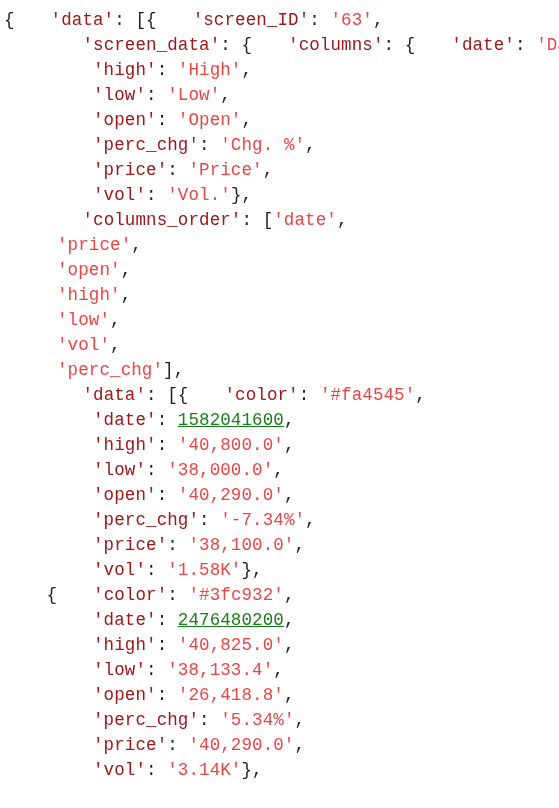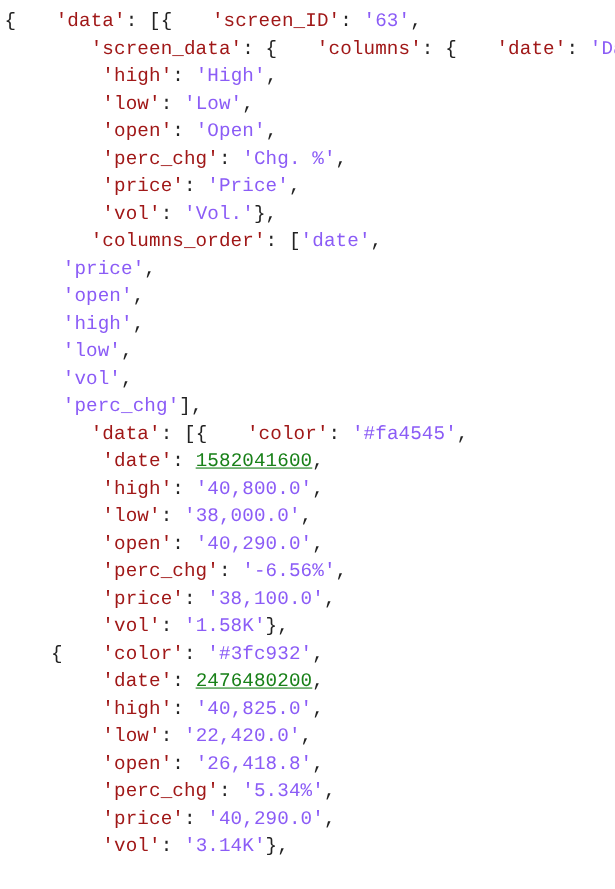--- a/index.html
+++ b/index.html
@@ -14,21 +14,21 @@
     margin: 0;
     padding: 8px 4px 4px 4px;
     font-family: Consolas, "Courier New", monospace;
     font-size: 17.5px;
     line-height: 25px;
     white-space: pre;
     color: #222;
     letter-spacing: 0.1px;
   }
   .key   { color: #a01818; margin-left: 36px; }
-  .str   { color: #8b5cf6; }   
+  .str   { color: #ef4444; }   
   .num   { color: #188018; text-decoration: underline; }   
   .punct { color: #222; }
 </style>
 </head>
 <body>
 
 <pre id="code"><span><span class="punct">{</span><span class="key">'data'</span><span class="punct">: [{</span><span class="key">'screen_ID'</span><span class="punct">: </span><span class="str">'63'</span><span class="punct">,</span></span>
 <span>    <span class="key">'screen_data'</span><span class="punct">: {</span><span class="key">'columns'</span><span class="punct">: {</span><span class="key">'date'</span><span class="punct">: </span><span class="str">'Date'</span><span class="punct">,</span></span>
 <span>     <span class="key">'high'</span><span class="punct">: </span><span class="str">'High'</span><span class="punct">,</span></span>
 <span>     <span class="key">'low'</span><span class="punct">: </span><span class="str">'Low'</span><span class="punct">,</span></span>
@@ -41,23 +41,23 @@
 <span>     <span class="str">'open'</span><span class="punct">,</span></span>
 <span>     <span class="str">'high'</span><span class="punct">,</span></span>
 <span>     <span class="str">'low'</span><span class="punct">,</span></span>
 <span>     <span class="str">'vol'</span><span class="punct">,</span></span>
 <span>     <span class="str">'perc_chg'</span><span class="punct">],</span></span>
 <span>    <span class="key">'data'</span><span class="punct">: [{</span><span class="key">'color'</span><span class="punct">: </span><span class="str">'#fa4545'</span><span class="punct">,</span></span>
 <span>     <span class="key">'date'</span><span class="punct">: </span><span class="num">1582041600</span><span class="punct">,</span></span>
 <span>     <span class="key">'high'</span><span class="punct">: </span><span class="str">'40,800.0'</span><span class="punct">,</span></span>
 <span>     <span class="key">'low'</span><span class="punct">: </span><span class="str">'38,000.0'</span><span class="punct">,</span></span>
 <span>     <span class="key">'open'</span><span class="punct">: </span><span class="str">'40,290.0'</span><span class="punct">,</span></span>
-<span>     <span class="key">'perc_chg'</span><span class="punct">: </span><span class="str">'-6.56%'</span><span class="punct">,</span></span>
+<span>     <span class="key">'perc_chg'</span><span class="punct">: </span><span class="str">'-7.34%'</span><span class="punct">,</span></span>
 <span>     <span class="key">'price'</span><span class="punct">: </span><span class="str">'38,100.0'</span><span class="punct">,</span></span>
 <span>     <span class="key">'vol'</span><span class="punct">: </span><span class="str">'1.58K'</span><span class="punct">},</span></span>
 <span>    <span class="punct">{</span><span class="key">'color'</span><span class="punct">: </span><span class="str">'#3fc932'</span><span class="punct">,</span></span>
 <span>     <span class="key">'date'</span><span class="punct">: </span><span class="num">2476480200</span><span class="punct">,</span></span>
 <span>     <span class="key">'high'</span><span class="punct">: </span><span class="str">'40,825.0'</span><span class="punct">,</span></span>
-<span>     <span class="key">'low'</span><span class="punct">: </span><span class="str">'22,420.0'</span><span class="punct">,</span></span>
+<span>     <span class="key">'low'</span><span class="punct">: </span><span class="str">'38,133.4'</span><span class="punct">,</span></span>
 <span>     <span class="key">'open'</span><span class="punct">: </span><span class="str">'26,418.8'</span><span class="punct">,</span></span>
 <span>     <span class="key">'perc_chg'</span><span class="punct">: </span><span class="str">'5.34%'</span><span class="punct">,</span></span>
 <span>     <span class="key">'price'</span><span class="punct">: </span><span class="str">'40,290.0'</span><span class="punct">,</span></span>
 <span>     <span class="key">'vol'</span><span class="punct">: </span><span class="str">'3.14K'</span><span class="punct">},</span></span></pre>
 
 </body></html>

